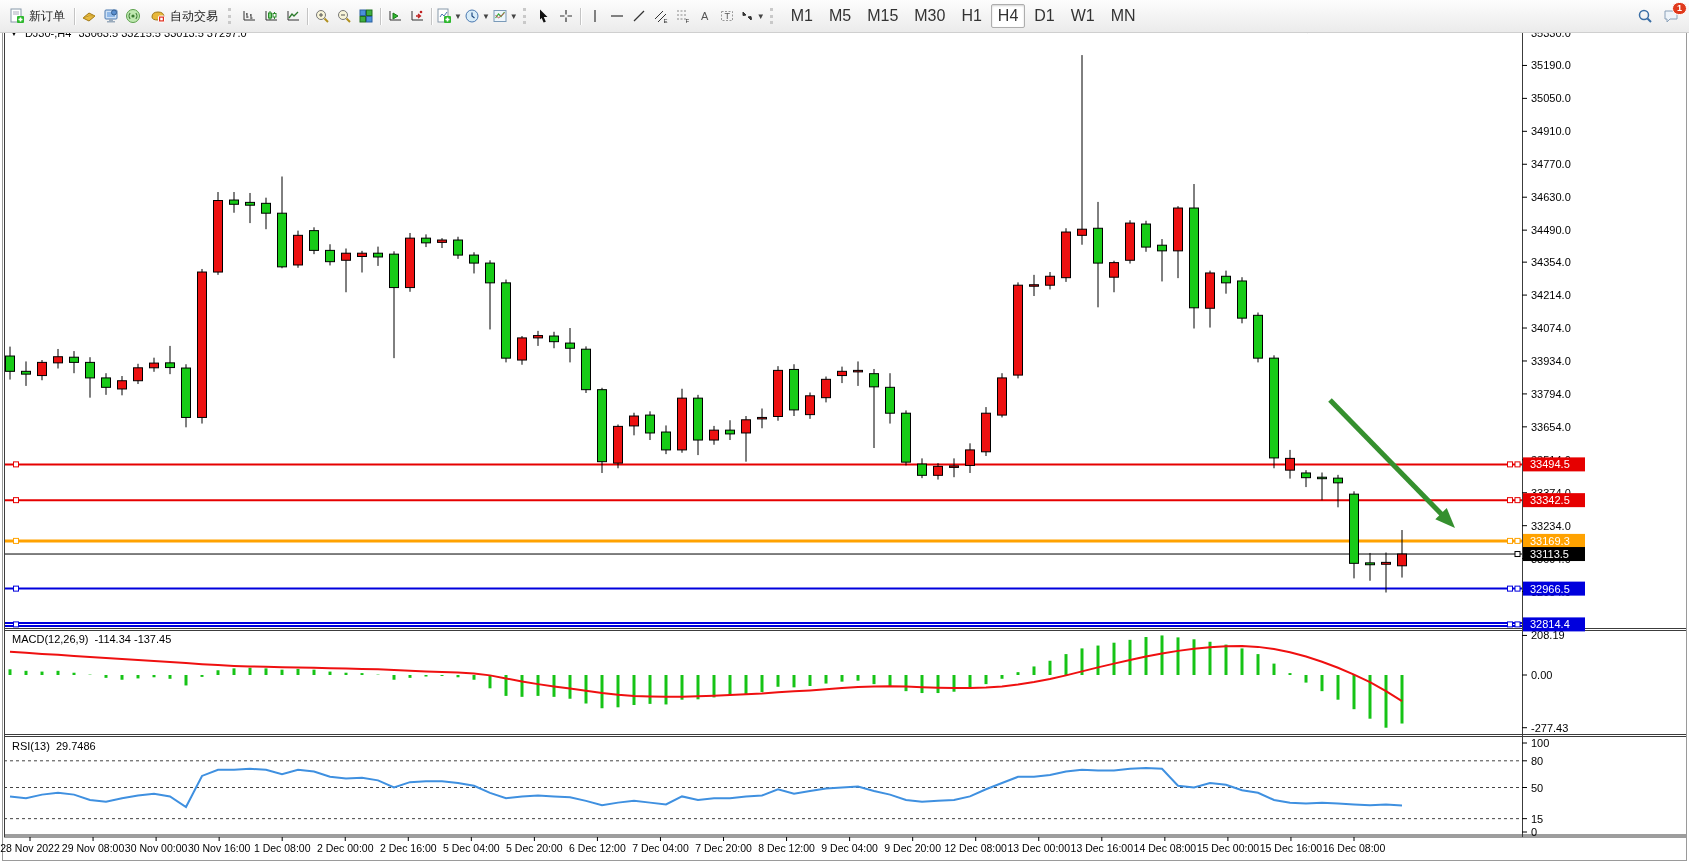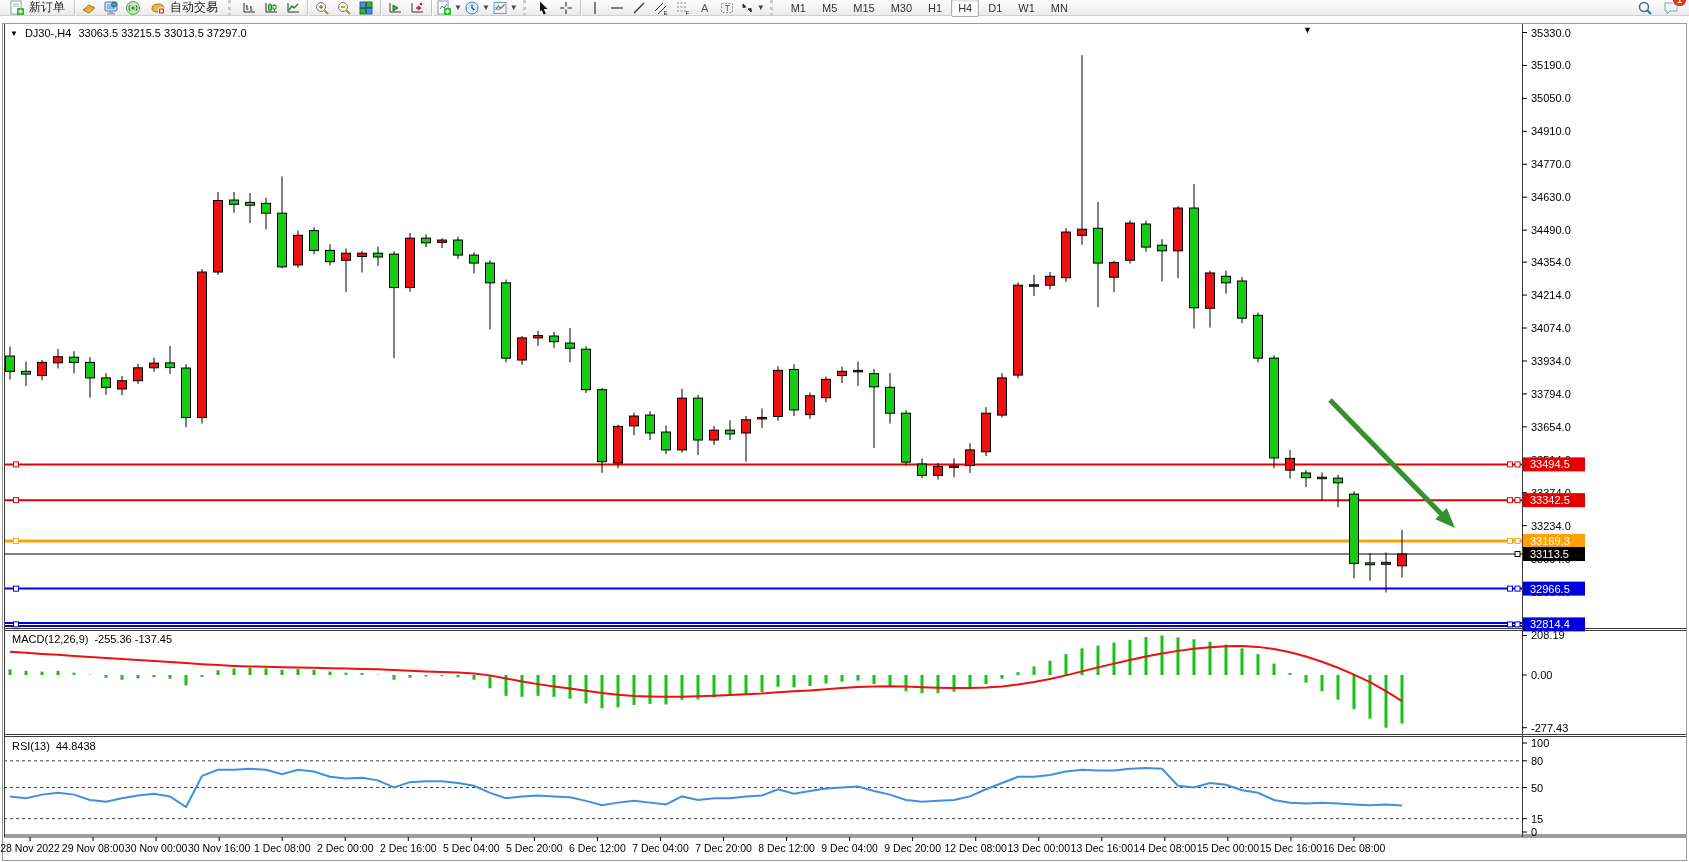--- a/index.html
+++ b/index.html
@@ -1,29 +1,29 @@
 <!DOCTYPE html>
 <html><head>
 <meta charset="utf-8">
 <style>
   html,body{margin:0;padding:0;background:#fff;}
   #app{position:relative;width:1689px;height:862px;overflow:hidden;
        font-family:"Liberation Sans",sans-serif;background:#fff;}
   
-  #toolbar{position:absolute;left:0;top:0;width:1689px;height:16px;z-index:5;
+  #toolbar{position:absolute;left:0;top:0;width:1689px;height:33px;z-index:5;
     display:flex;align-items:center;background:linear-gradient(#fdfdfd,#ebebeb);
     border-bottom:1px solid #cfcfcf;padding-left:3px;box-sizing:border-box;}
   .tbtn{height:20px;min-width:20px;display:flex;align-items:center;justify-content:center;
     border:1px solid transparent;border-radius:2px;font-size:12px;color:#222;cursor:default;}
   .tbtn.labeled{padding:0 5px;gap:4px;}
   .tb-sep{width:1px;height:17px;background:#c4c4c4;margin:0 3px;box-shadow:1px 0 0 #fff;}
   .tb-handle{width:3px;height:16px;border-left:3px dotted #c9c9c9;margin:0 4px;}
   .caret{font-size:8px;color:#444;margin-left:2px;}
   #periods{display:flex;align-items:center;gap:2px;margin-left:4px;}
-  .period-btn{font-size:11px;color:#333;padding:2px 6px;border:1px solid transparent;border-radius:2px;}
+  .period-btn{font-size:16px;color:#333;padding:2px 6px;border:1px solid transparent;border-radius:2px;}
   .period-btn.active{background:#fff;border:1px solid #aeaeae;box-shadow:inset 0 1px 2px rgba(0,0,0,.18);}
   #tb-right{margin-left:auto;display:flex;align-items:center;gap:10px;margin-right:10px;}
   #chat-wrap{position:relative;}
   #chat-badge{position:absolute;top:-6px;right:-8px;background:#e03a1c;color:#fff;
     font-size:9px;font-weight:bold;line-height:11px;padding:0 4px;border-radius:7px;border:1px solid #fff;}
   .icon16{width:16px;height:16px;display:block;}
   
   .ol{position:absolute;z-index:3;font-size:11px;color:#000;white-space:nowrap;}
   #chart-title{left:10px;top:27px;display:flex;gap:7px;align-items:center;}
   #chart-title .tri{font-size:8px;}
@@ -700,18 +700,18 @@
       </g>
     </svg>
 
   <div class="ol" id="chart-title">
     <span class="tri">▼</span>
     <span>DJ30-,H4</span>
     <span>33063.5 33215.5 33013.5 37297.0</span>
   </div>
   <div class="ol" id="end-marker">▼</div>
   <div class="ol" id="macd-label">
-    <span>MACD(12,26,9)</span><span class="val-gap">-255.36 -137.45</span>
+    <span>MACD(12,26,9)</span><span class="val-gap">-114.34 -137.45</span>
   </div>
   <div class="ol" id="rsi-label">
-    <span>RSI(13)</span><span class="val-gap">44.8438</span>
+    <span>RSI(13)</span><span class="val-gap">29.7486</span>
   </div>
 </div>
 
 </body></html>

